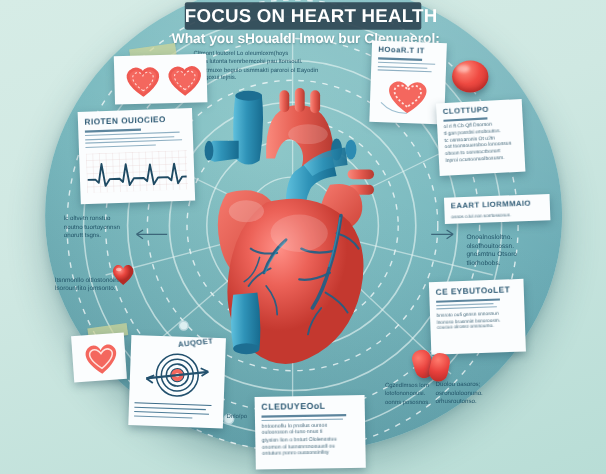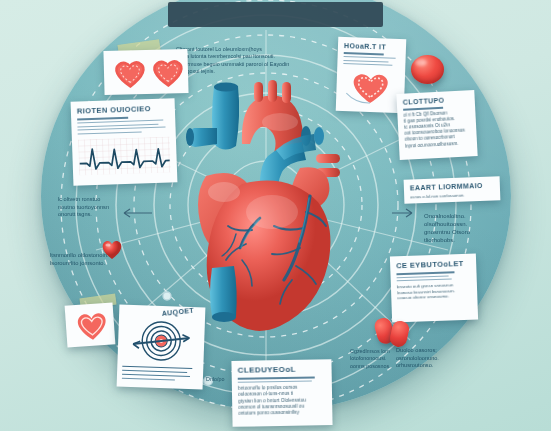--- a/index.html
+++ b/index.html
@@ -122,20 +122,22 @@
     </g>
     <g>
       <circle cx="208" cy="381" r="4.4" fill="#dceff1" stroke="#b8d6dd" stroke-width="1.4"></circle>
       <circle cx="167" cy="296" r="4" fill="#dceff1" stroke="#bcd9df" stroke-width="1.3"></circle>
       <circle cx="352" cy="96" r="3.6" fill="#e2f2f3" stroke="#bcd9df" stroke-width="1.2"></circle>
       <circle cx="128" cy="128" r="3.6" fill="#e2f2f3" stroke="#bcd9df" stroke-width="1.2"></circle>
     </g>
   </svg>
 
   <div class="title-banner"></div>
+  <div class="title">FOCUS ON HEART HEALTH</div>
+  <div class="subtitle">What you sHoualdl lmow bur Clenuaerol:</div>
 
   <div style="position:absolute;left:176px;top:46px;width:128px;" class="ptext onteal">
     <div style="font-size:5.4px">Cltmont loutorel Lo oleumloxm(hoys</div>
     <div style="font-size:5.4px">loitea lutonta tvenrbemcolsi pau ltonsouti.</div>
     <div style="font-size:5.4px">lodezmuxe beguio usmmakti paroroi ol Eayodin</div>
     <div style="font-size:5.4px">homgoxui tejnis.</div>
   </div>
 
   <div class="tape" style="left:118px;top:42px;width:42px;"></div>
   <div class="card" style="left:104px;top:50px;width:84px;height:44px;transform:rotate(-1.5deg);">

